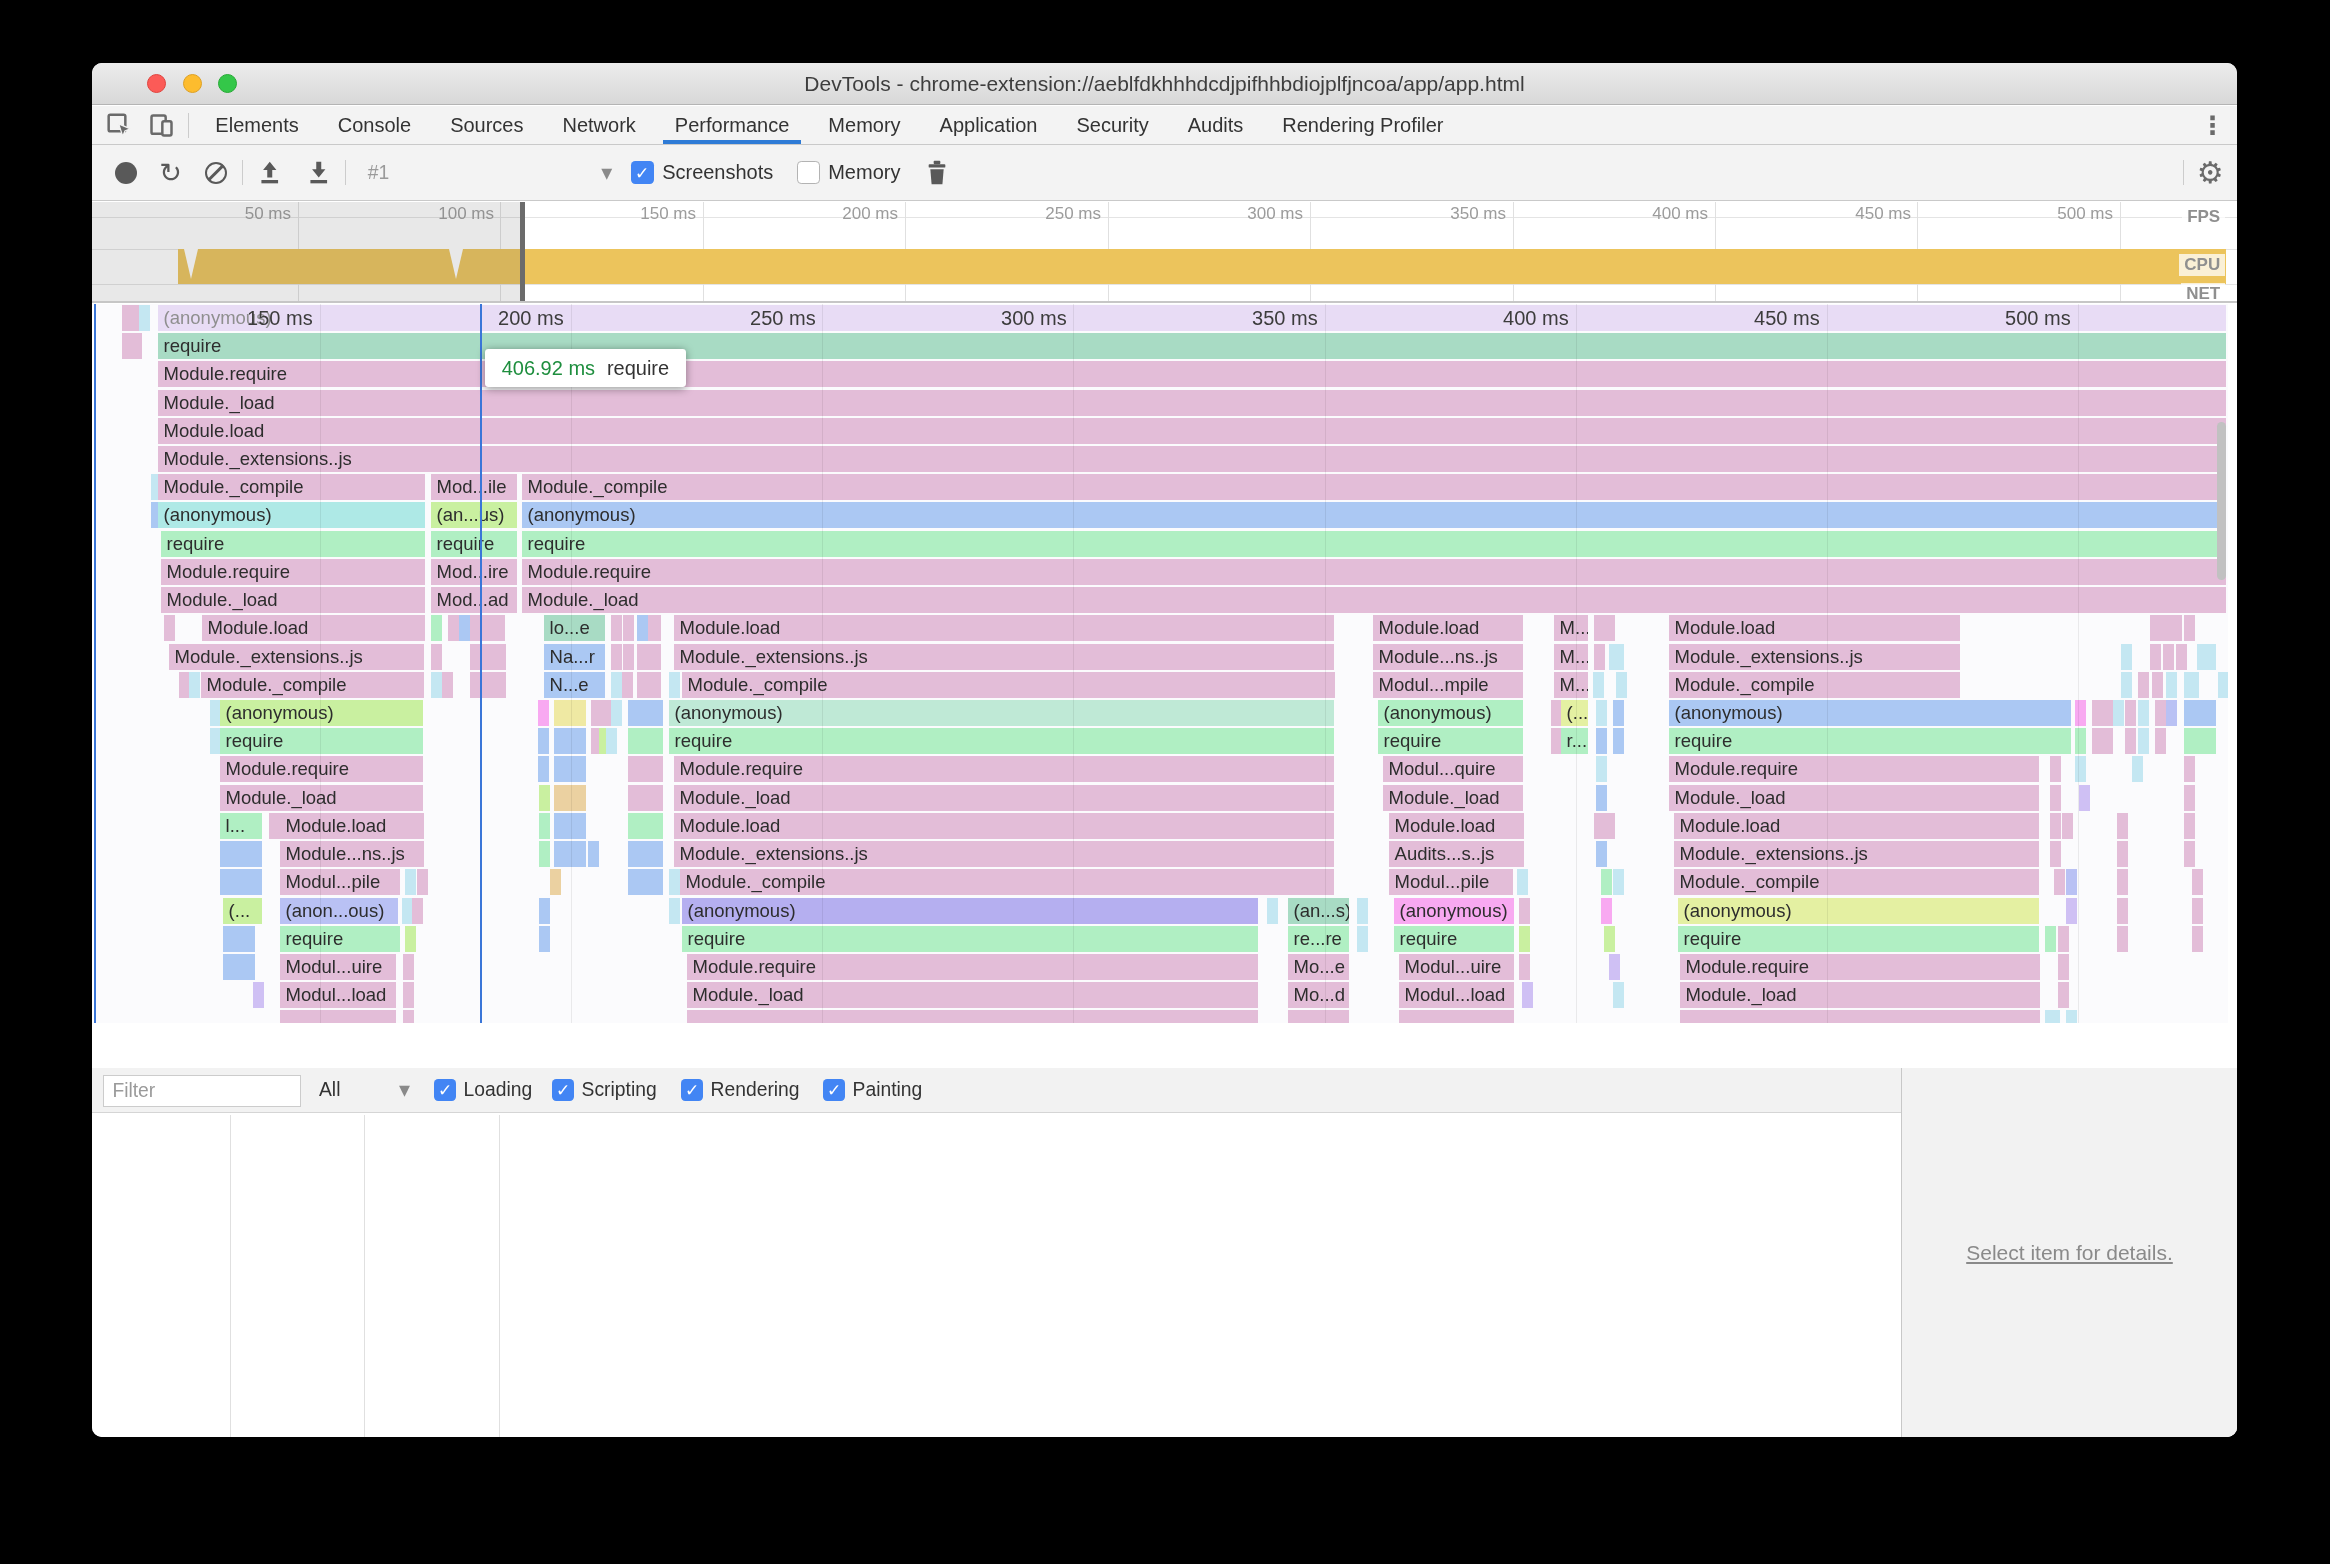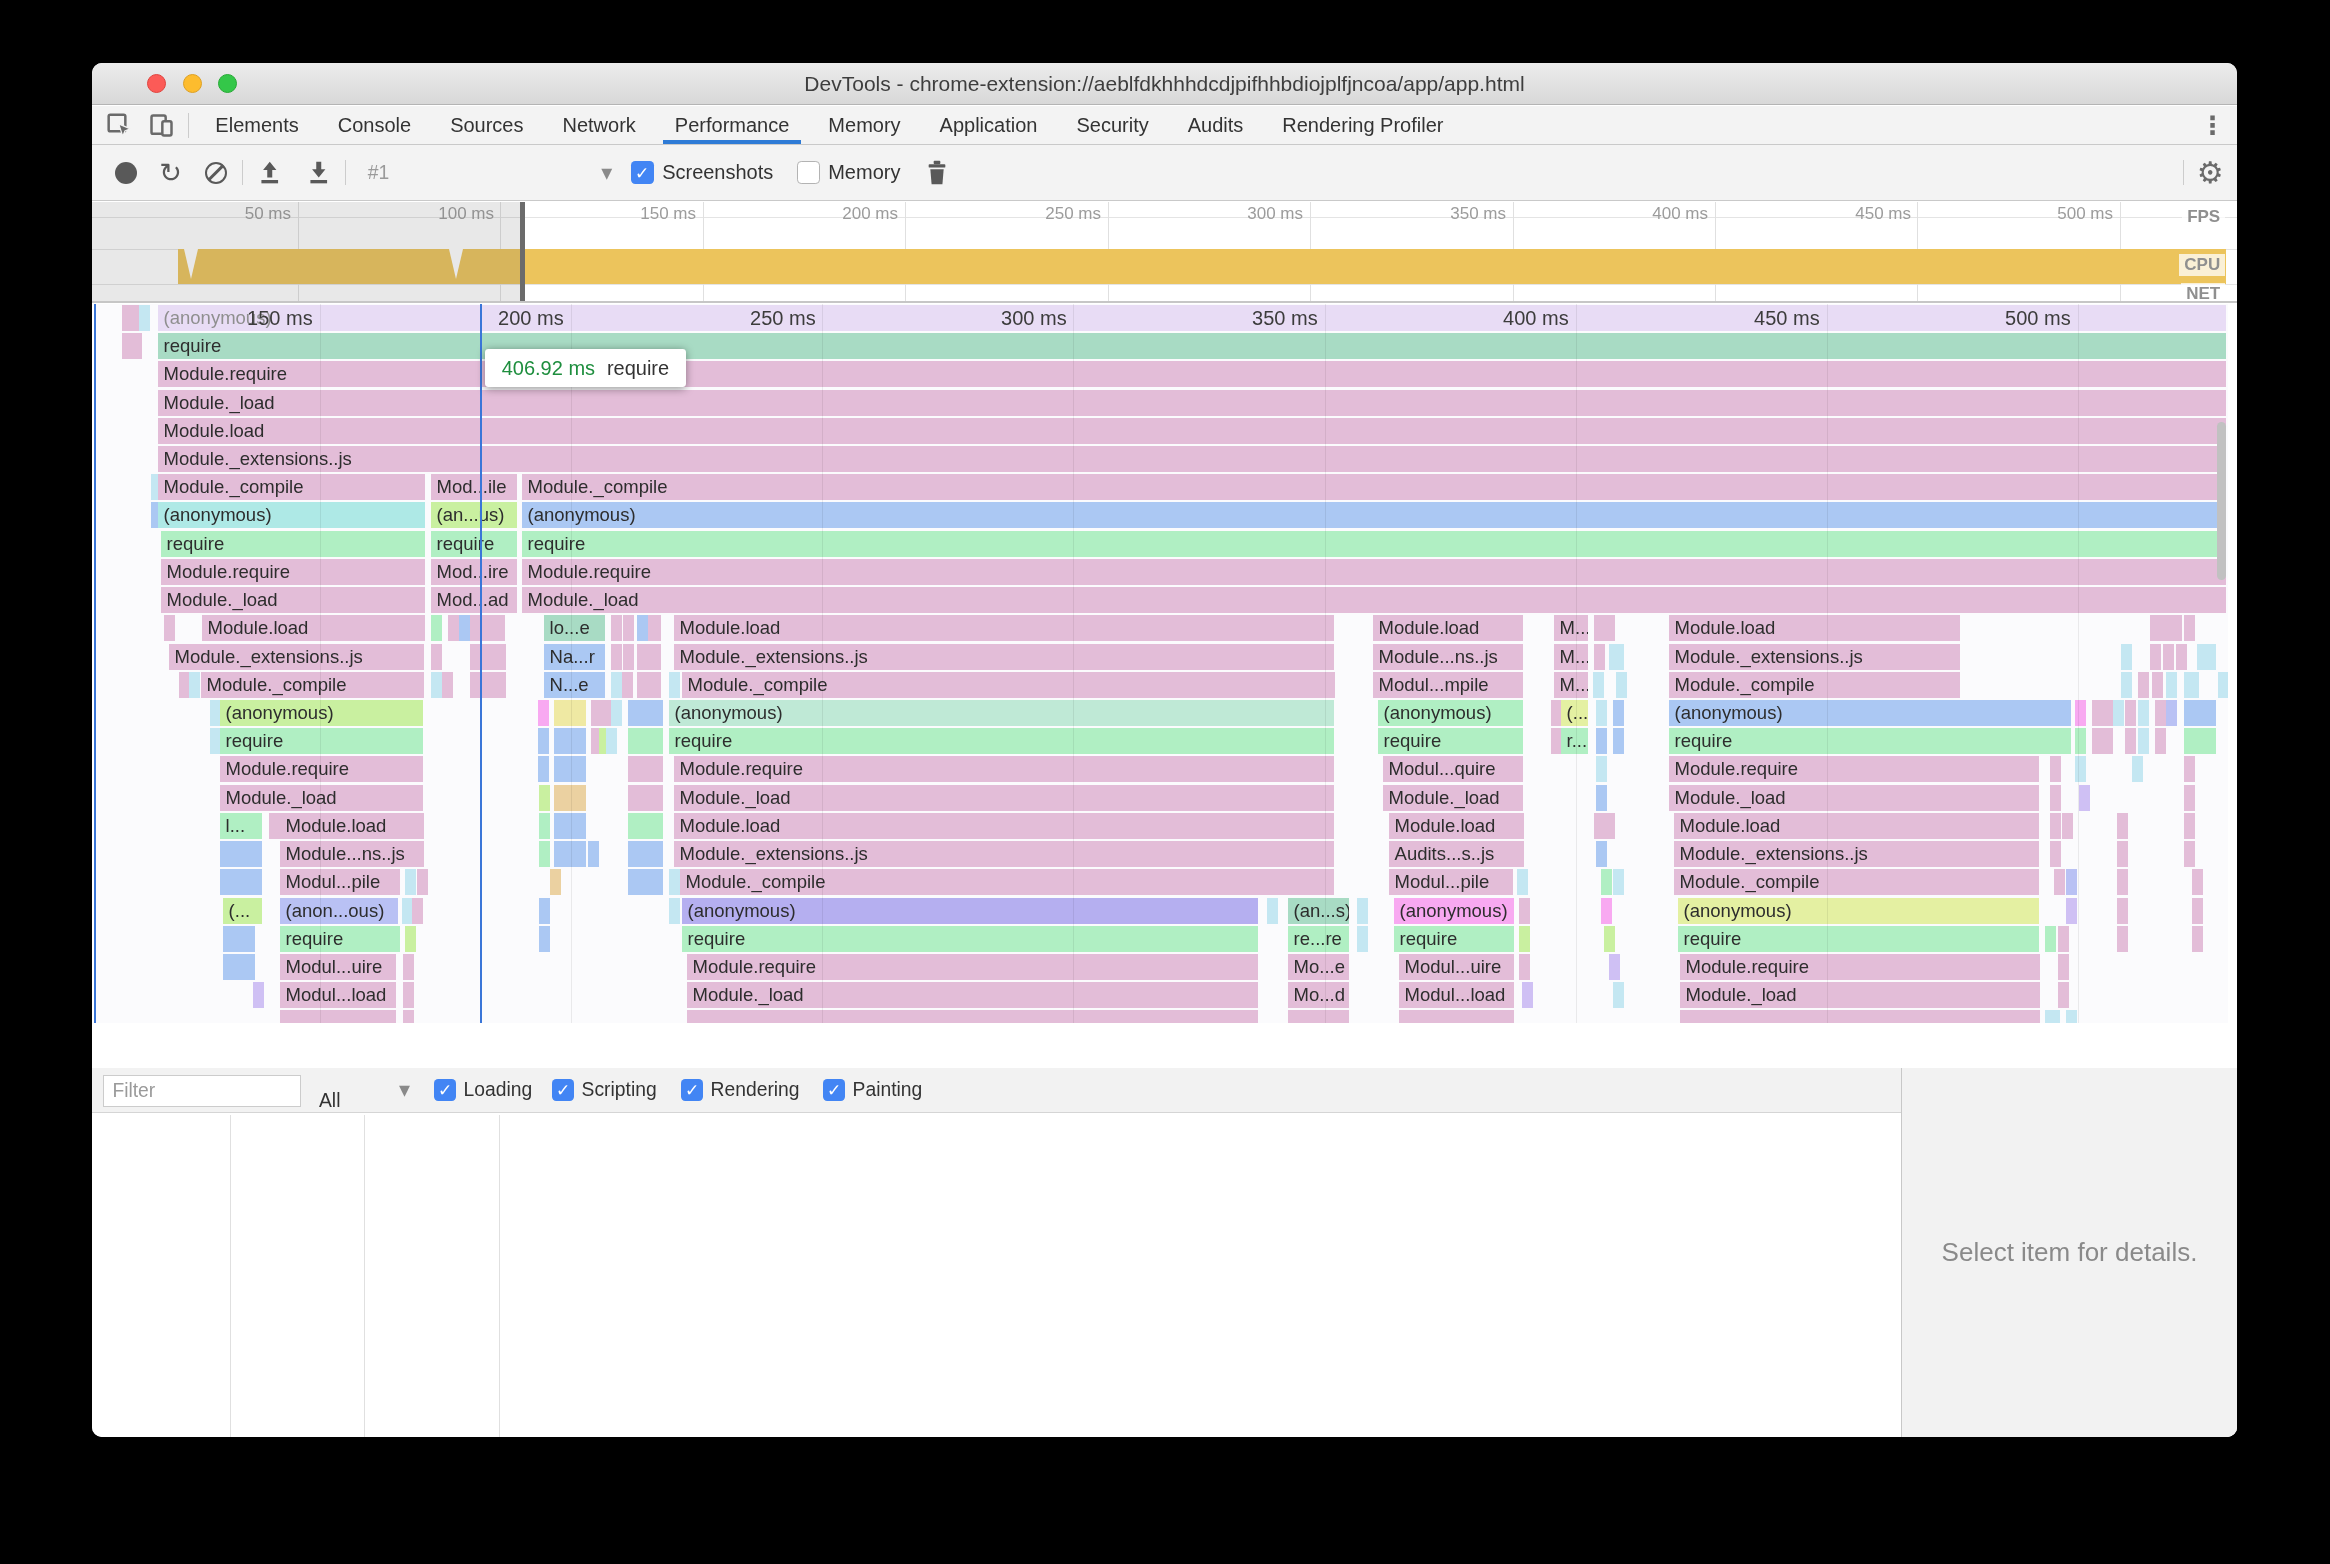--- a/index.html
+++ b/index.html
@@ -66,36 +66,36 @@
 
   
   .bottom{position:absolute;left:0;top:960px;right:0;bottom:0;background:#fff;}
   .btabs{position:absolute;left:0;top:0;width:100%;height:45px;background:#f2f2f2;border-bottom:0.8px solid #c9c9c9;display:flex;align-items:center;}
   .btab{font-size:20px;color:#333;height:100%;display:flex;align-items:center;position:relative;margin-left:34px;white-space:nowrap;}
   .btab:first-child{margin-left:13.4px;}
   .btab.selected::after{content:"";position:absolute;left:-10px;right:-10px;bottom:0;height:4.2px;background:var(--accent);}
   .filterrow{position:absolute;left:0;top:45px;width:1809px;height:45px;background:#f2f2f2;border-bottom:0.8px solid #d5d5d5;}
   .filter-input{position:absolute;left:11px;top:6.7px;width:198px;height:32px;background:#fff;border:0.8px solid #ccc;font-size:19.3px;color:#333;padding:0 8.4px;font-family:"Liberation Sans",sans-serif;}
   .filter-input::placeholder{color:#9a9a9a;}
-  .allsel{position:absolute;left:227px;top:0;height:44px;display:flex;align-items:flex-end;font-size:19.3px;color:#333;}
+  .allsel{position:absolute;left:227px;top:0;height:44px;display:flex;align-items:center;font-size:19.3px;color:#333;}
   .alldd{position:absolute;left:307px;top:0;height:44px;display:flex;align-items:center;}
   .fcb{position:absolute;top:0;height:44px;display:flex;align-items:center;}
   .fcb .cb{width:22px;height:22px;}
   .fcb span.lbl{font-size:19.3px;color:#333;margin-left:7.6px;}
   .gridhead{position:absolute;left:0;top:92px;width:1809px;height:33px;background:#f2f2f2;border-bottom:0.8px solid #a9a9a9;}
   .hcell{position:absolute;top:0;height:33px;line-height:33px;font-size:19.3px;color:#3a3a3a;}
   .coldiv{position:absolute;top:92px;bottom:0;width:0.8px;background:#e0e0e0;}
   .gridrow{position:absolute;left:0;top:125px;width:1809px;height:34px;}
   .rcell{position:absolute;top:0;height:34px;line-height:34px;font-size:19.3px;color:#333;}
   .num{text-align:right;}
   .totalhl{position:absolute;left:274px;top:0;width:133px;height:34px;background:#fcf3d9;border-bottom:3.4px solid #e6b754;}
   .disclosure{font-family:"DejaVu Sans",sans-serif;font-size:14.3px;color:#6f6f6f;}
   .swatch{position:absolute;left:437px;top:9.2px;width:16px;height:16px;background:#ecc368;border:0.8px solid #b9993e;border-radius:1.7px;}
   .detailspane{position:absolute;left:1809px;top:45px;right:0;bottom:0;background:#f2f2f2;border-left:0.8px solid #c8c8c8;display:flex;align-items:center;justify-content:center;}
-  .detailsmsg{font-size:26px;color:#8a8a8a;}
+  .detailsmsg{font-size:21px;color:#8a8a8a;text-decoration:underline;}
   svg{display:block;}
 </style>
 </head>
 <body>
 
 <div class="window">
 
   <div class="titlebar">
     <div class="tl tl-red"></div>
     <div class="tl tl-yellow"></div>

